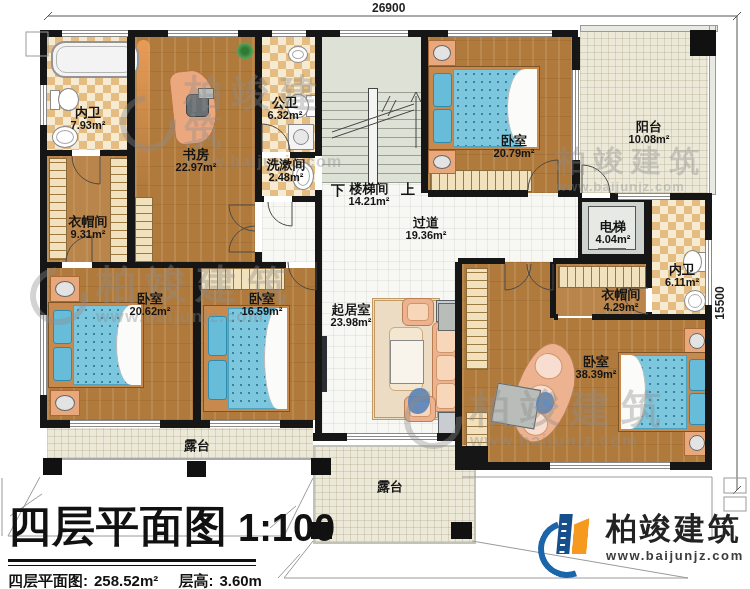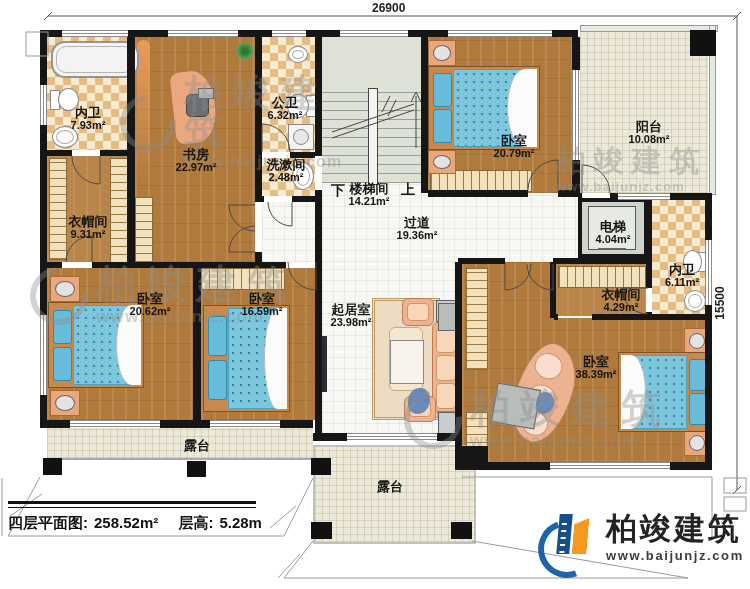--- a/index.html
+++ b/index.html
@@ -399,21 +399,21 @@
     <span class="rarea">9.31m²</span>
   </div>
   <div class="rlabel" style="left:150px;top:292px">
     <span class="rname">卧室</span>
     <span class="rarea">20.62m²</span>
   </div>
   <div class="rlabel" style="left:262px;top:292px">
     <span class="rname">卧室</span>
     <span class="rarea">16.59m²</span>
   </div>
-  <div class="rlabel" style="left:417px;top:216px">
+  <div class="rlabel" style="left:426px;top:216px">
     <span class="rname">过道</span>
     <span class="rarea">19.36m²</span>
   </div>
   <div class="rlabel" style="left:351px;top:303px">
     <span class="rname">起居室</span>
     <span class="rarea">23.98m²</span>
   </div>
   <div class="rlabel" style="left:621px;top:288px">
     <span class="rname">衣帽间</span>
     <span class="rarea">4.29m²</span>
@@ -455,25 +455,27 @@
   <div class="wm" style="left:404px;top:388px;font-size:40px">
     <div class="wm-ring" style="width:46px;height:46px"></div>
     <div>
       <div class="wm-co">柏竣建筑</div>
       <div class="wm-site" style="font-size:17px">www.baijunjz.com</div>
     </div>
   </div>
 
   <div class="titleblock">
     <div class="titlemain">
+      <span class="t-big">四层平面图</span>
+      <span class="t-scale">1:100</span>
     </div>
     <div class="t-rule"></div>
     <div class="t-info">
       <span>四层平面图:</span><span>258.52m²</span>
-      <span style="margin-left:10px">层高:</span><span>5.28m</span>
+      <span style="margin-left:10px">层高:</span><span>3.60m</span>
     </div>
   </div>
 
   <div class="logo">
     <div class="lg-mark">
       <div class="lg-swoosh"></div>
       <div class="lg-b1"></div>
       <div class="lg-b2"></div>
     </div>
     <div class="lg-text">

